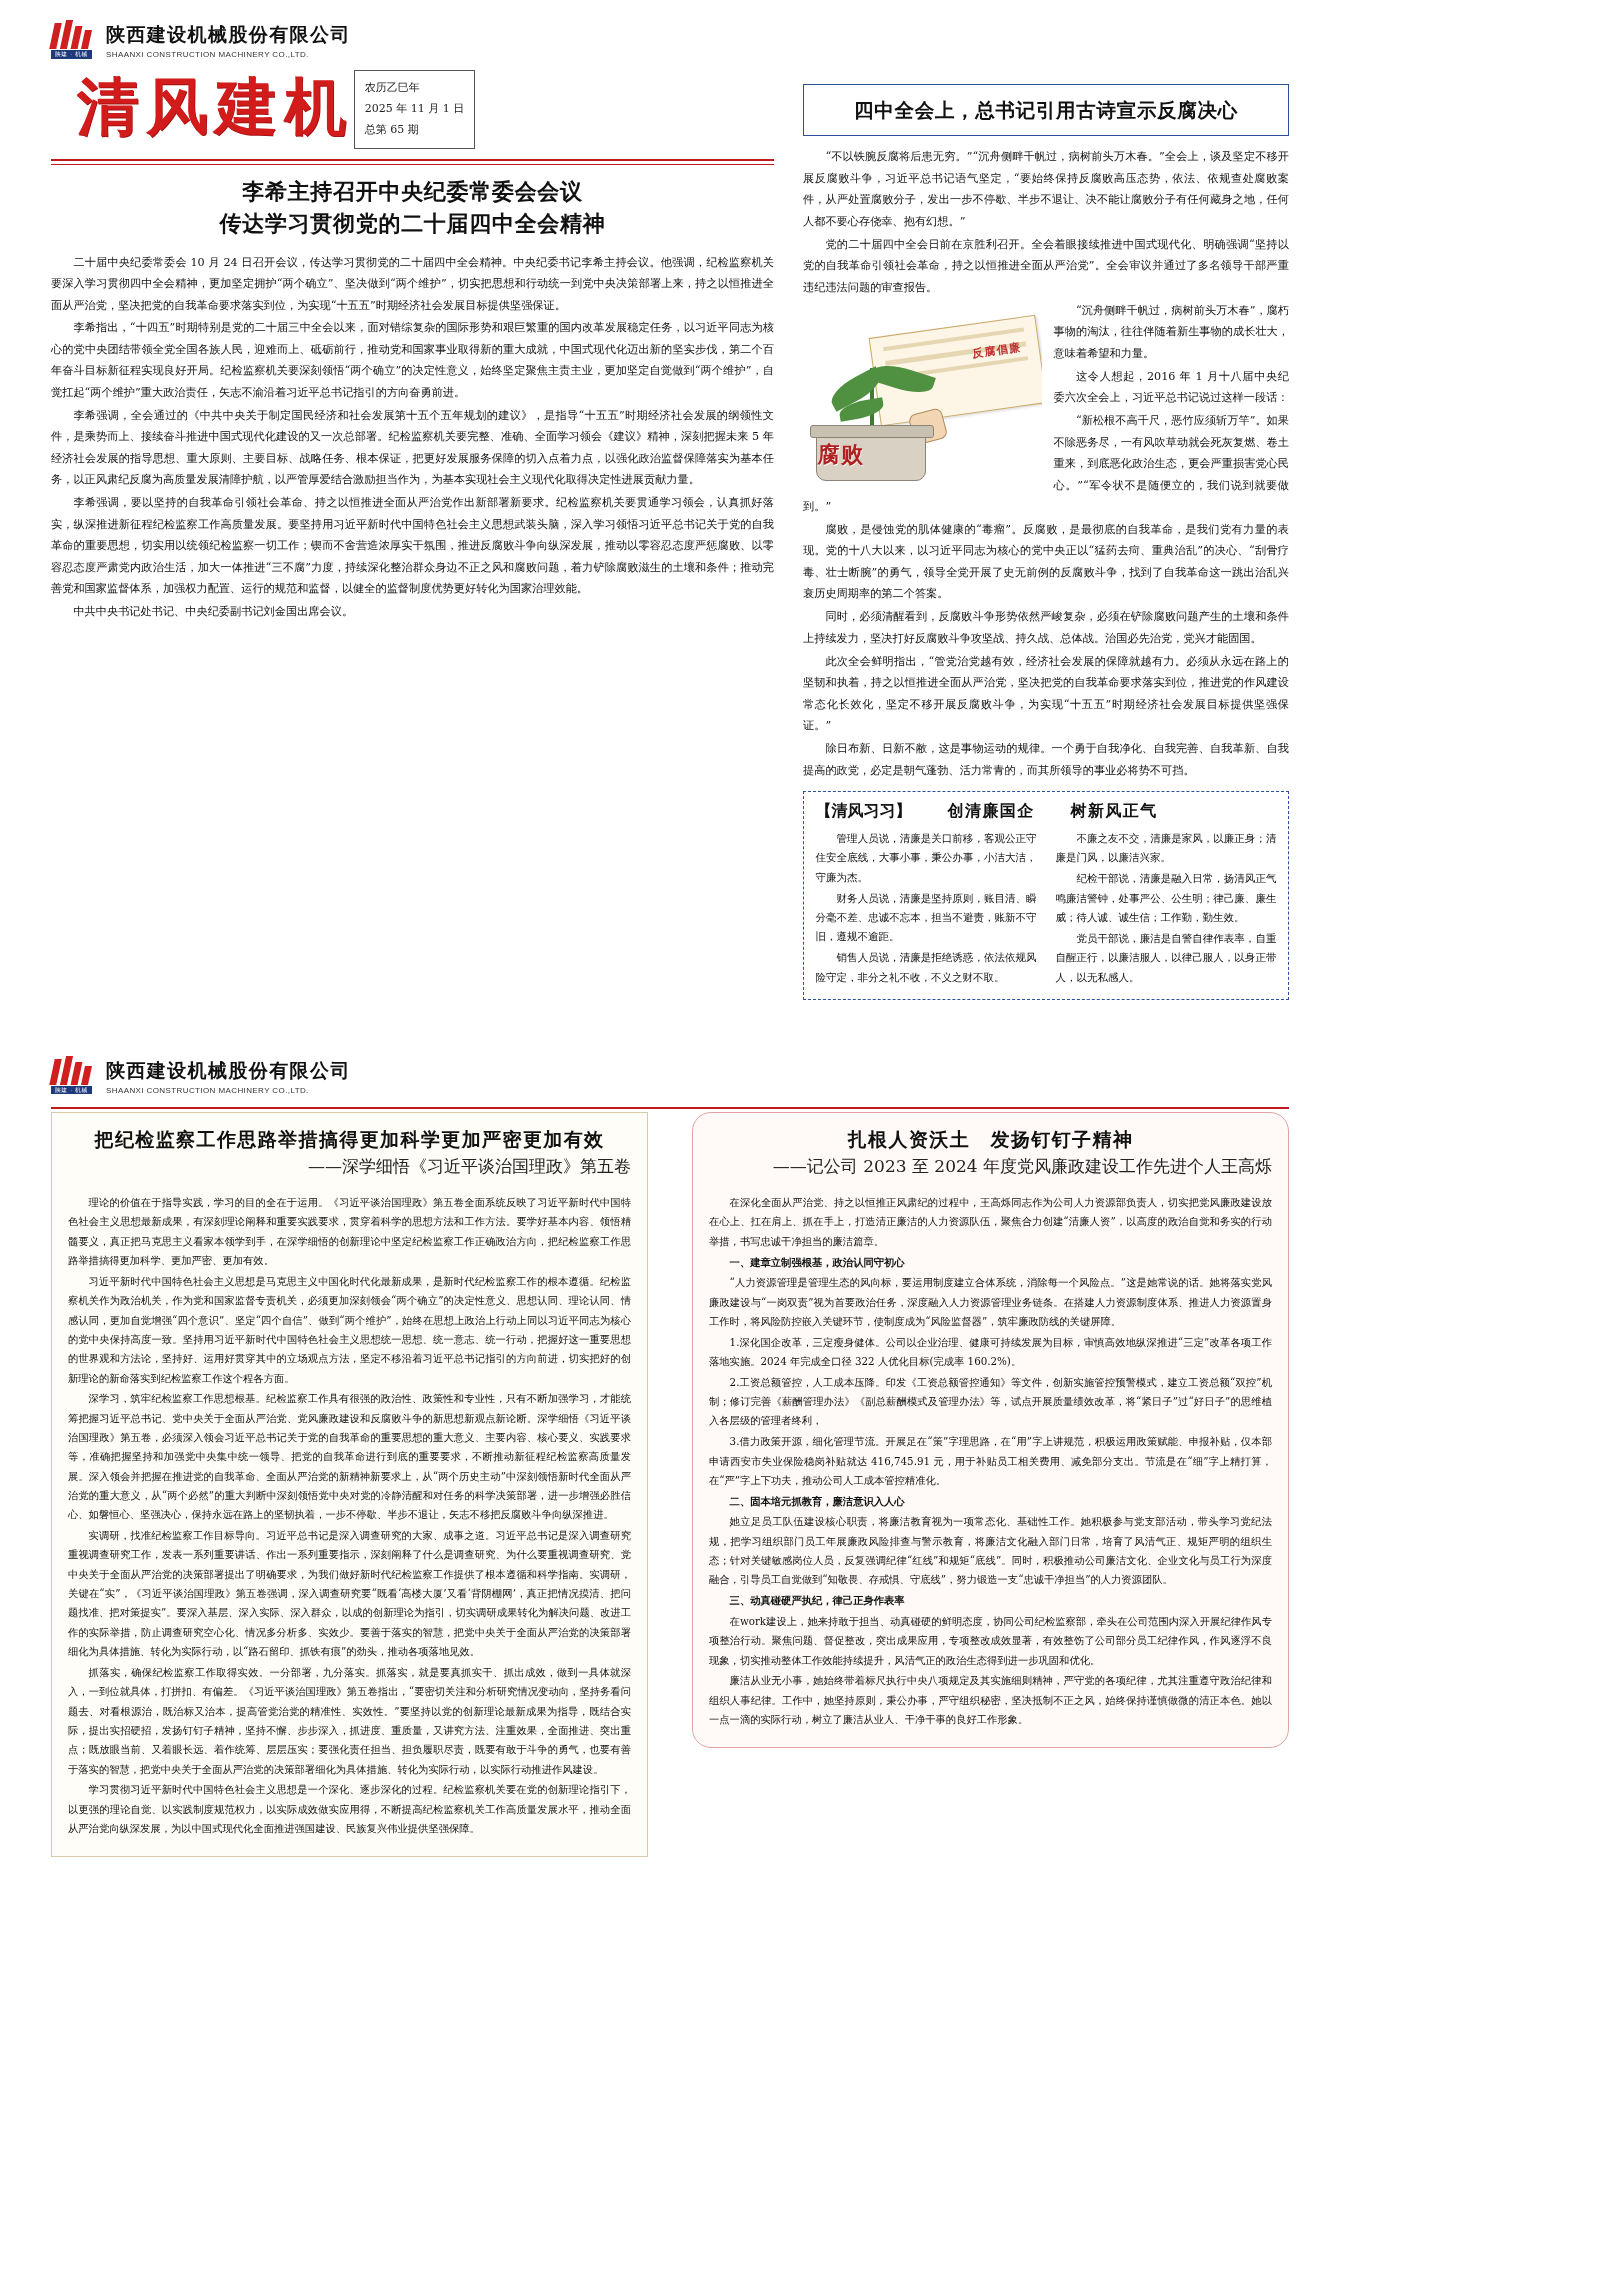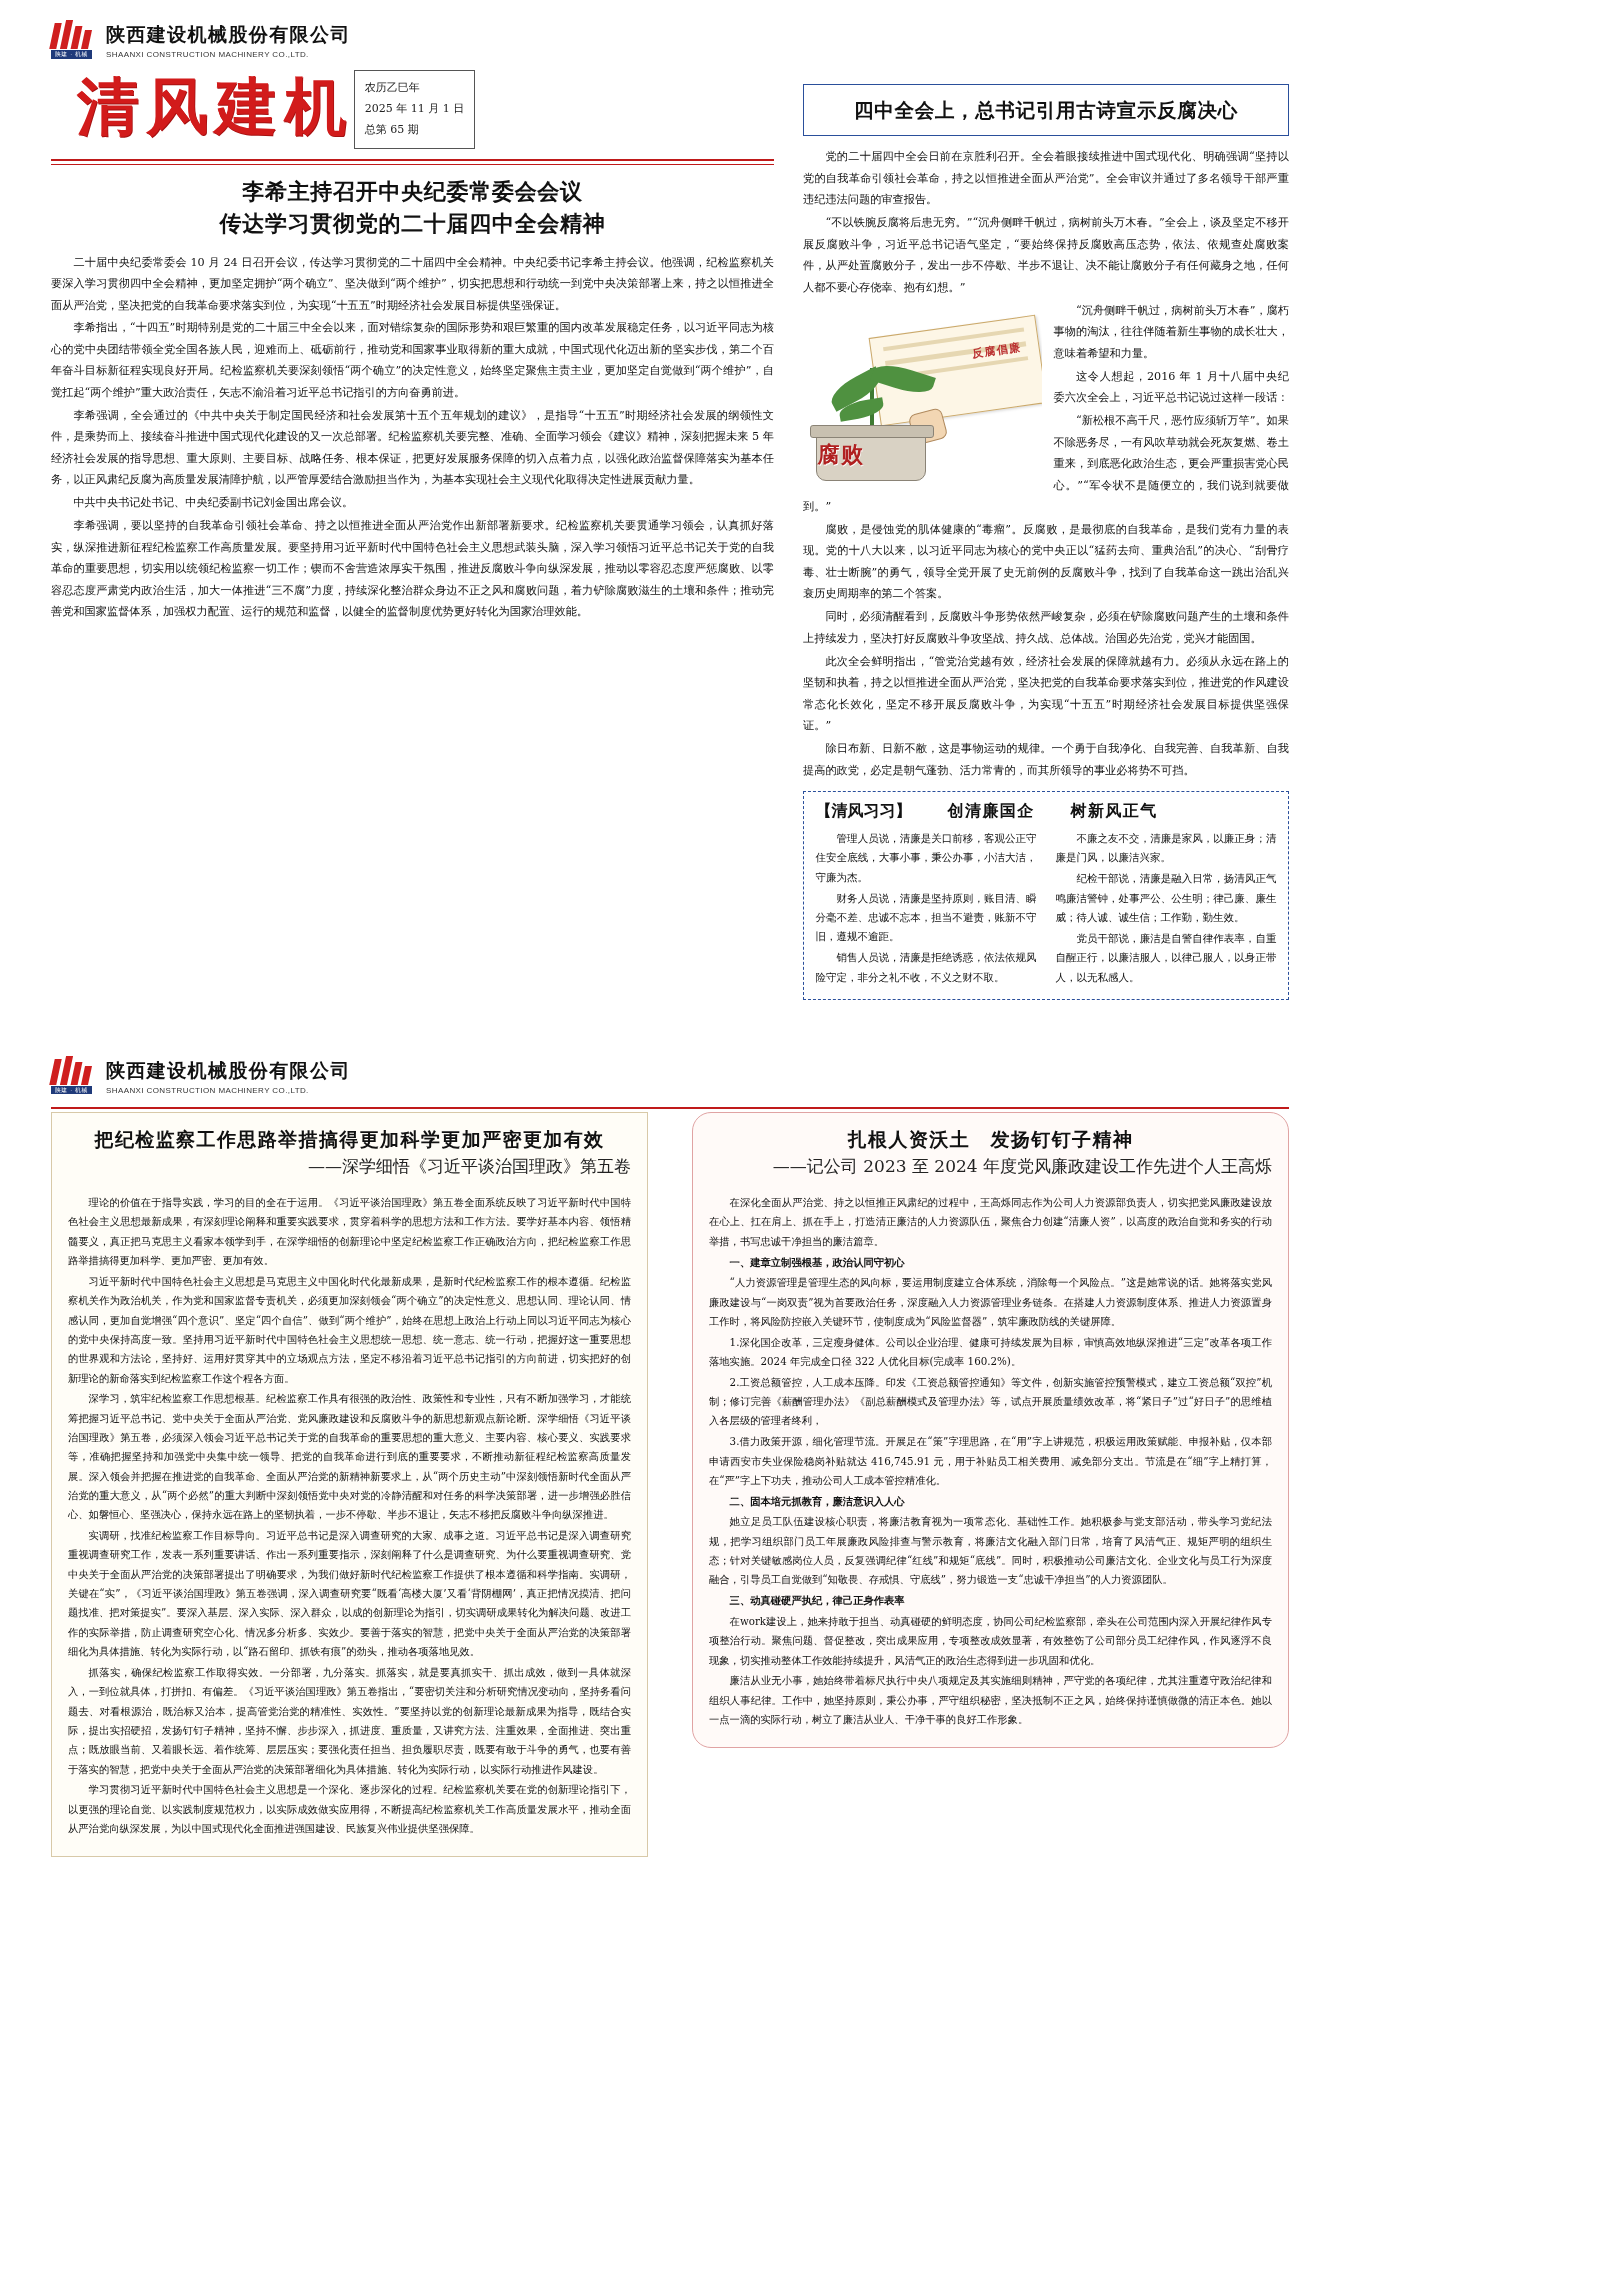--- a/index.html
+++ b/index.html
@@ -172,31 +172,31 @@
 
       <div class="headline">
         <div>李希主持召开中央纪委常委会会议</div>
         <div>传达学习贯彻党的二十届四中全会精神</div>
       </div>
 
       <div class="body-col">
         <p>二十届中央纪委常委会 10 月 24 日召开会议，传达学习贯彻党的二十届四中全会精神。中央纪委书记李希主持会议。他强调，纪检监察机关要深入学习贯彻四中全会精神，更加坚定拥护“两个确立”、坚决做到“两个维护”，切实把思想和行动统一到党中央决策部署上来，持之以恒推进全面从严治党，坚决把党的自我革命要求落实到位，为实现“十五五”时期经济社会发展目标提供坚强保证。</p>
         <p>李希指出，“十四五”时期特别是党的二十届三中全会以来，面对错综复杂的国际形势和艰巨繁重的国内改革发展稳定任务，以习近平同志为核心的党中央团结带领全党全国各族人民，迎难而上、砥砺前行，推动党和国家事业取得新的重大成就，中国式现代化迈出新的坚实步伐，第二个百年奋斗目标新征程实现良好开局。纪检监察机关要深刻领悟“两个确立”的决定性意义，始终坚定聚焦主责主业，更加坚定自觉做到“两个维护”，自觉扛起“两个维护”重大政治责任，矢志不渝沿着习近平总书记指引的方向奋勇前进。</p>
         <p>李希强调，全会通过的《中共中央关于制定国民经济和社会发展第十五个五年规划的建议》，是指导“十五五”时期经济社会发展的纲领性文件，是乘势而上、接续奋斗推进中国式现代化建设的又一次总部署。纪检监察机关要完整、准确、全面学习领会《建议》精神，深刻把握未来 5 年经济社会发展的指导思想、重大原则、主要目标、战略任务、根本保证，把更好发展服务保障的切入点着力点，以强化政治监督保障落实为基本任务，以正风肃纪反腐为高质量发展清障护航，以严管厚爱结合激励担当作为，为基本实现社会主义现代化取得决定性进展贡献力量。</p>
+        <p>李希强调，要以坚持的自我革命引领社会革命、持之以恒推进全面从严治党作出新部署新要求。纪检监察机关要贯通学习领会，认真抓好落实，纵深推进新征程纪检监察工作高质量发展。要坚持用习近平新时代中国特色社会主义思想武装头脑，深入学习领悟习近平总书记关于党的自我革命的重要思想，切实用以统领纪检监察一切工作；锲而不舍营造浓厚实干氛围，推进反腐败斗争向纵深发展，推动以零容忍态度严惩腐败、以零容忍态度严肃党内政治生活，加大一体推进“三不腐”力度，持续深化整治群众身边不正之风和腐败问题，着力铲除腐败滋生的土壤和条件；推动完善党和国家监督体系，加强权力配置、运行的规范和监督，以健全的监督制度优势更好转化为国家治理效能。</p>
         <p>中共中央书记处书记、中央纪委副书记刘金国出席会议。</p>
-        <p>李希强调，要以坚持的自我革命引领社会革命、持之以恒推进全面从严治党作出新部署新要求。纪检监察机关要贯通学习领会，认真抓好落实，纵深推进新征程纪检监察工作高质量发展。要坚持用习近平新时代中国特色社会主义思想武装头脑，深入学习领悟习近平总书记关于党的自我革命的重要思想，切实用以统领纪检监察一切工作；锲而不舍营造浓厚实干氛围，推进反腐败斗争向纵深发展，推动以零容忍态度严惩腐败、以零容忍态度严肃党内政治生活，加大一体推进“三不腐”力度，持续深化整治群众身边不正之风和腐败问题，着力铲除腐败滋生的土壤和条件；推动完善党和国家监督体系，加强权力配置、运行的规范和监督，以健全的监督制度优势更好转化为国家治理效能。</p>
       </div>
     </div>
 
     <div class="top-right">
       <div class="boxed-title">四中全会上，总书记引用古诗宣示反腐决心</div>
 
       <div class="right-body">
+        <p>“不以铁腕反腐将后患无穷。”“沉舟侧畔千帆过，病树前头万木春。”全会上，谈及坚定不移开展反腐败斗争，习近平总书记语气坚定，“要始终保持反腐败高压态势，依法、依规查处腐败案件，从严处置腐败分子，发出一步不停歇、半步不退让、决不能让腐败分子有任何藏身之地，任何人都不要心存侥幸、抱有幻想。”</p>
         <p>党的二十届四中全会日前在京胜利召开。全会着眼接续推进中国式现代化、明确强调“坚持以党的自我革命引领社会革命，持之以恒推进全面从严治党”。全会审议并通过了多名领导干部严重违纪违法问题的审查报告。</p>
-        <p>“不以铁腕反腐将后患无穷。”“沉舟侧畔千帆过，病树前头万木春。”全会上，谈及坚定不移开展反腐败斗争，习近平总书记语气坚定，“要始终保持反腐败高压态势，依法、依规查处腐败案件，从严处置腐败分子，发出一步不停歇、半步不退让、决不能让腐败分子有任何藏身之地，任何人都不要心存侥幸、抱有幻想。”</p>
 
         <div class="cartoon">
           <div class="paper">
             <div class="paper-line"></div>
               <div class="paper-line"></div>
               <div class="paper-line"></div>
           </div>
           <div class="paper-txt">反腐倡廉</div>
           <div class="stem"></div>
           <div class="leaf l1"></div>

